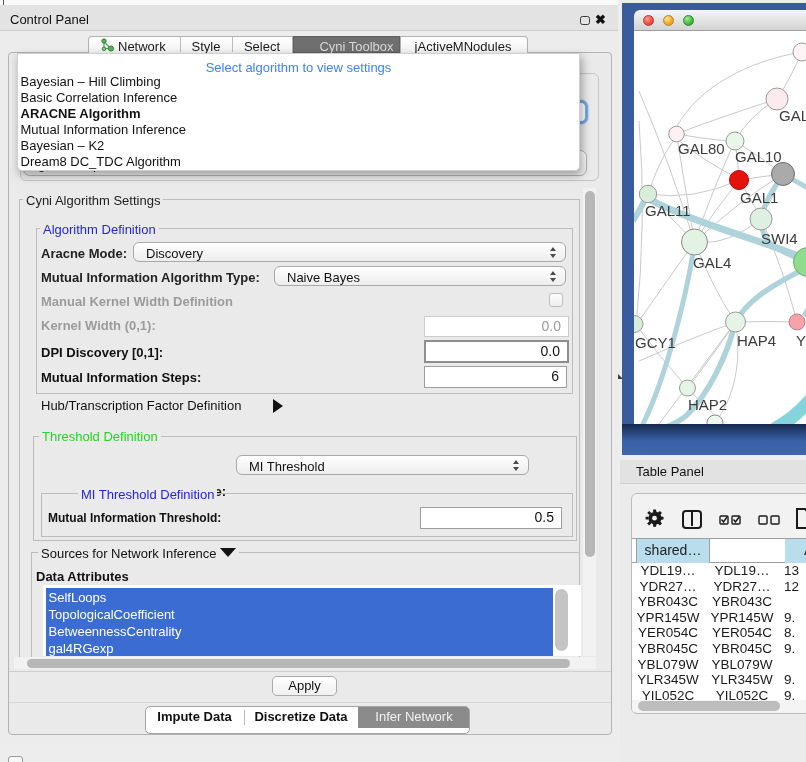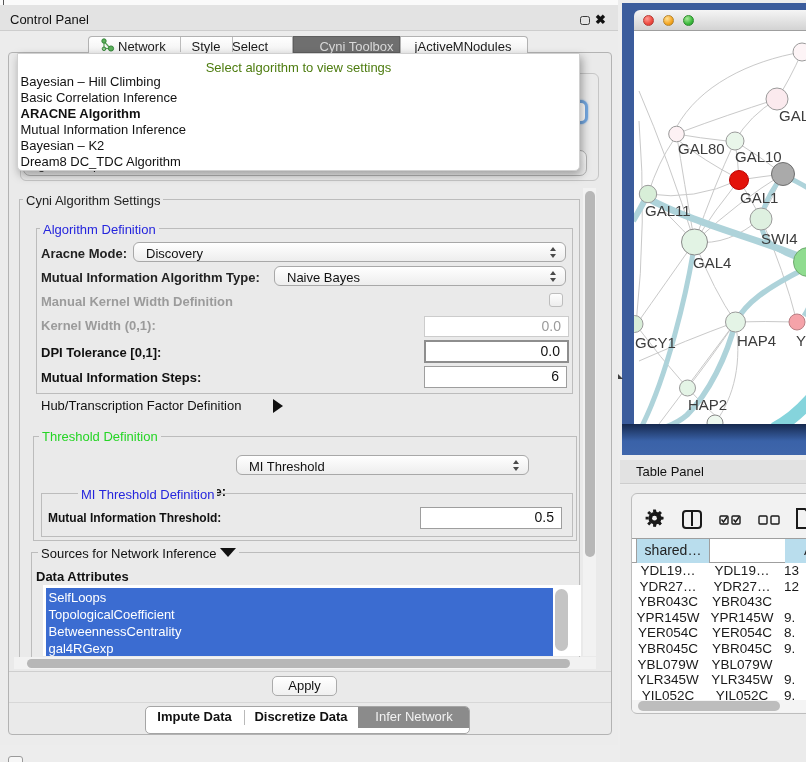--- a/index.html
+++ b/index.html
@@ -30,21 +30,21 @@
 <svg class="abs" style="left:100px;top:38px;" width="15" height="14" viewBox="0 0 15 14">
   <line x1="4" y1="3.5" x2="4" y2="10.5" stroke="#55a055" stroke-width="1.2"></line>
   <line x1="4" y1="10.5" x2="10.5" y2="10.5" stroke="#55a055" stroke-width="1.2"></line>
   <line x1="4" y1="3.5" x2="10.5" y2="10.5" stroke="#55a055" stroke-width="1.2"></line>
   <circle cx="4" cy="3" r="2.2" fill="#5cb25c" stroke="#2e7d32" stroke-width="0.9"></circle>
   <circle cx="4" cy="10.8" r="1.8" fill="#8fcc8f" stroke="#2e7d32" stroke-width="0.9"></circle>
   <circle cx="11" cy="10.5" r="2.6" fill="#5cb25c" stroke="#2e7d32" stroke-width="0.9"></circle>
 </svg>
 <div class="abs" style="left:118px;top:39px;font-size:13px;color:#1a1a1a;">Network</div>
 <div class="abs" style="left:180px;top:39px;width:52px;text-align:center;font-size:13px;color:#1a1a1a;">Style</div>
-<div class="abs" style="left:232px;top:39px;width:60px;font-size:13px;color:#1a1a1a;">Select</div>
+<div class="abs" style="left:232px;top:39px;width:60px;text-align:center;font-size:13px;color:#1a1a1a;">Select</div>
 <div class="abs" style="left:292px;top:39px;width:129px;text-align:center;font-size:13px;color:#d9d9d9;">Cyni Toolbox</div>
 <div class="abs" style="left:399px;top:39px;width:128px;text-align:center;font-size:13px;color:#1a1a1a;">jActiveMNodules</div>
 
 <div class="abs" style="left:20px;top:73px;width:579px;height:108px;border:1px solid #c6c6c6;border-radius:6px;"></div>
 
 <div class="abs" style="left:30px;top:100px;width:558px;height:24px;border:3px solid #73a7e0;border-radius:7px;background:#fff;box-shadow:0 0 2px #73a7e0;"></div>
 
 <div class="abs" style="left:23px;top:150px;width:564px;height:26px;border:1px solid #b2b2b2;border-radius:7px;background:linear-gradient(#ffffff,#ededed);overflow:hidden;">
   <div class="abs" style="left:14px;top:6px;font-size:13px;color:#222;">gal80Rexp</div>
 </div>
@@ -62,21 +62,21 @@
 </div>
 <div class="abs bold" style="left:41px;top:270px;font-size:13px;color:#222;">Mutual Information Algorithm Type:</div>
 <div class="abs combo" style="left:274px;top:266px;width:292px;height:20px;">
   <div class="cb"></div>
     <span class="ct">Naive Bayes</span>
 </div>
 <div class="abs bold" style="left:41px;top:294px;font-size:13px;color:#9b9b9b;">Manual Kernel Width Definition</div>
 <div class="abs" style="left:549px;top:293px;width:14px;height:14px;border:1px solid #bdbdbd;border-radius:3px;background:linear-gradient(#fdfdfd,#ededed);"></div>
 <div class="abs bold" style="left:41px;top:318px;font-size:13px;color:#9b9b9b;">Kernel Width (0,1):</div>
 <div class="abs field" style="left:424px;top:316px;width:145px;height:21px;border:1px solid #cccccc;color:#9b9b9b;">0.0</div>
-<div class="abs bold" style="left:41px;top:345px;font-size:13px;color:#111;">DPI Tolerance [0,1]:</div>
+<div class="abs bold" style="left:41px;top:345px;font-size:13px;color:#111;">DPI Discovery [0,1]:</div>
 <div class="abs field" style="left:424px;top:340px;width:145px;height:23px;border:2px solid #8e8e8e;color:#111;">0.0</div>
 <div class="abs bold" style="left:41px;top:370px;font-size:13px;color:#111;">Mutual Information Steps:</div>
 <div class="abs field" style="left:424px;top:366px;width:143px;height:22px;border:1px solid #9e9e9e;color:#111;">6</div>
 
 <div class="abs" style="left:41px;top:398px;font-size:13px;color:#111;">Hub/Transcription Factor Definition</div>
 <div class="abs" style="left:273px;top:399px;width:0;height:0;border-left:10.5px solid #111;border-top:7px solid transparent;border-bottom:7px solid transparent;"></div>
 
 <div class="abs" style="left:33px;top:436px;width:544px;height:105px;border:1px solid #bcbcbc;"></div>
 <div class="abs" style="left:39px;top:429px;background:#eaeaea;padding:0 3px;font-size:13px;color:#25d525;">Threshold Definition</div>
 
@@ -113,21 +113,21 @@
 <div class="abs" style="left:9px;top:702px;width:602px;height:1px;background:#d7d7d7;"></div>
 
 <div class="abs" style="left:144.5px;top:706px;width:325px;height:28px;border:1px solid #a5a5a5;border-radius:5px;background:#fff;overflow:hidden;">
   <div style="position:absolute;left:0;top:0;width:98px;height:21px;text-align:center;font-size:13px;font-weight:bold;color:#111;line-height:20px;">Impute Data</div>
   <div style="position:absolute;left:98px;top:3px;width:1px;height:15px;background:#b9b9b9;"></div>
   <div style="position:absolute;left:99px;top:0;width:113px;height:21px;text-align:center;font-size:13px;font-weight:bold;color:#111;line-height:20px;">Discretize Data</div>
   <div style="position:absolute;left:212px;top:0;width:113px;height:21px;background:#8b8b8b;text-align:center;font-size:13px;color:#f2f2f2;line-height:20px;">Infer Network</div>
 </div>
 
 <div class="abs" style="left:17px;top:53px;width:563px;height:118px;background:#fff;border:1px solid #d0d0d0;border-radius:0 0 5px 5px;box-shadow:2px 4px 10px rgba(0,0,0,0.35);z-index:30;">
-  <div style="position:absolute;left:0;top:6px;width:100%;text-align:center;font-size:13px;color:#4d7c0f;">Select algorithm to view settings</div>
+  <div style="position:absolute;left:0;top:6px;width:100%;text-align:center;font-size:13px;color:#3b82f6;">Select algorithm to view settings</div>
   <div style="position:absolute;left:2.5px;top:20px;font-size:13px;line-height:16px;color:#111;">Bayesian – Hill Climbing<br>Basic Correlation Inference<br><b>ARACNE Algorithm</b><br>Mutual Information Inference<br>Bayesian – K2<br>Dream8 DC_TDC Algorithm</div>
 </div>
 
 <div class="abs" style="left:8px;top:756px;width:15px;height:15px;border:1.5px solid #9a9a9a;border-radius:3px;background:#f7f7f7;"></div>
 
 <div class="abs" style="left:622px;top:3px;width:184px;height:452px;background:#3b5c9c;"></div>
 <div class="abs" style="left:622px;top:424px;width:184px;height:31px;background:linear-gradient(#16294e,#3a62a8 55%,#3f66ab);"></div>
 <div class="abs" style="left:634px;top:10px;width:172px;height:21px;background:linear-gradient(#f5f5f5,#d3d3d3);border-bottom:1px solid #9f9f9f;border-radius:6px 0 0 0;"></div>
 <div class="abs" style="left:643px;top:15px;width:11px;height:11px;border-radius:50%;background:radial-gradient(circle at 35% 30%, #ff9a94, #ee4b40 60%, #c33);border:0.5px solid #b73b35;"></div>
 <div class="abs" style="left:663px;top:15px;width:11px;height:11px;border-radius:50%;background:radial-gradient(circle at 35% 30%, #ffe094, #f5a623 60%, #c80);border:0.5px solid #b7862e;"></div>

